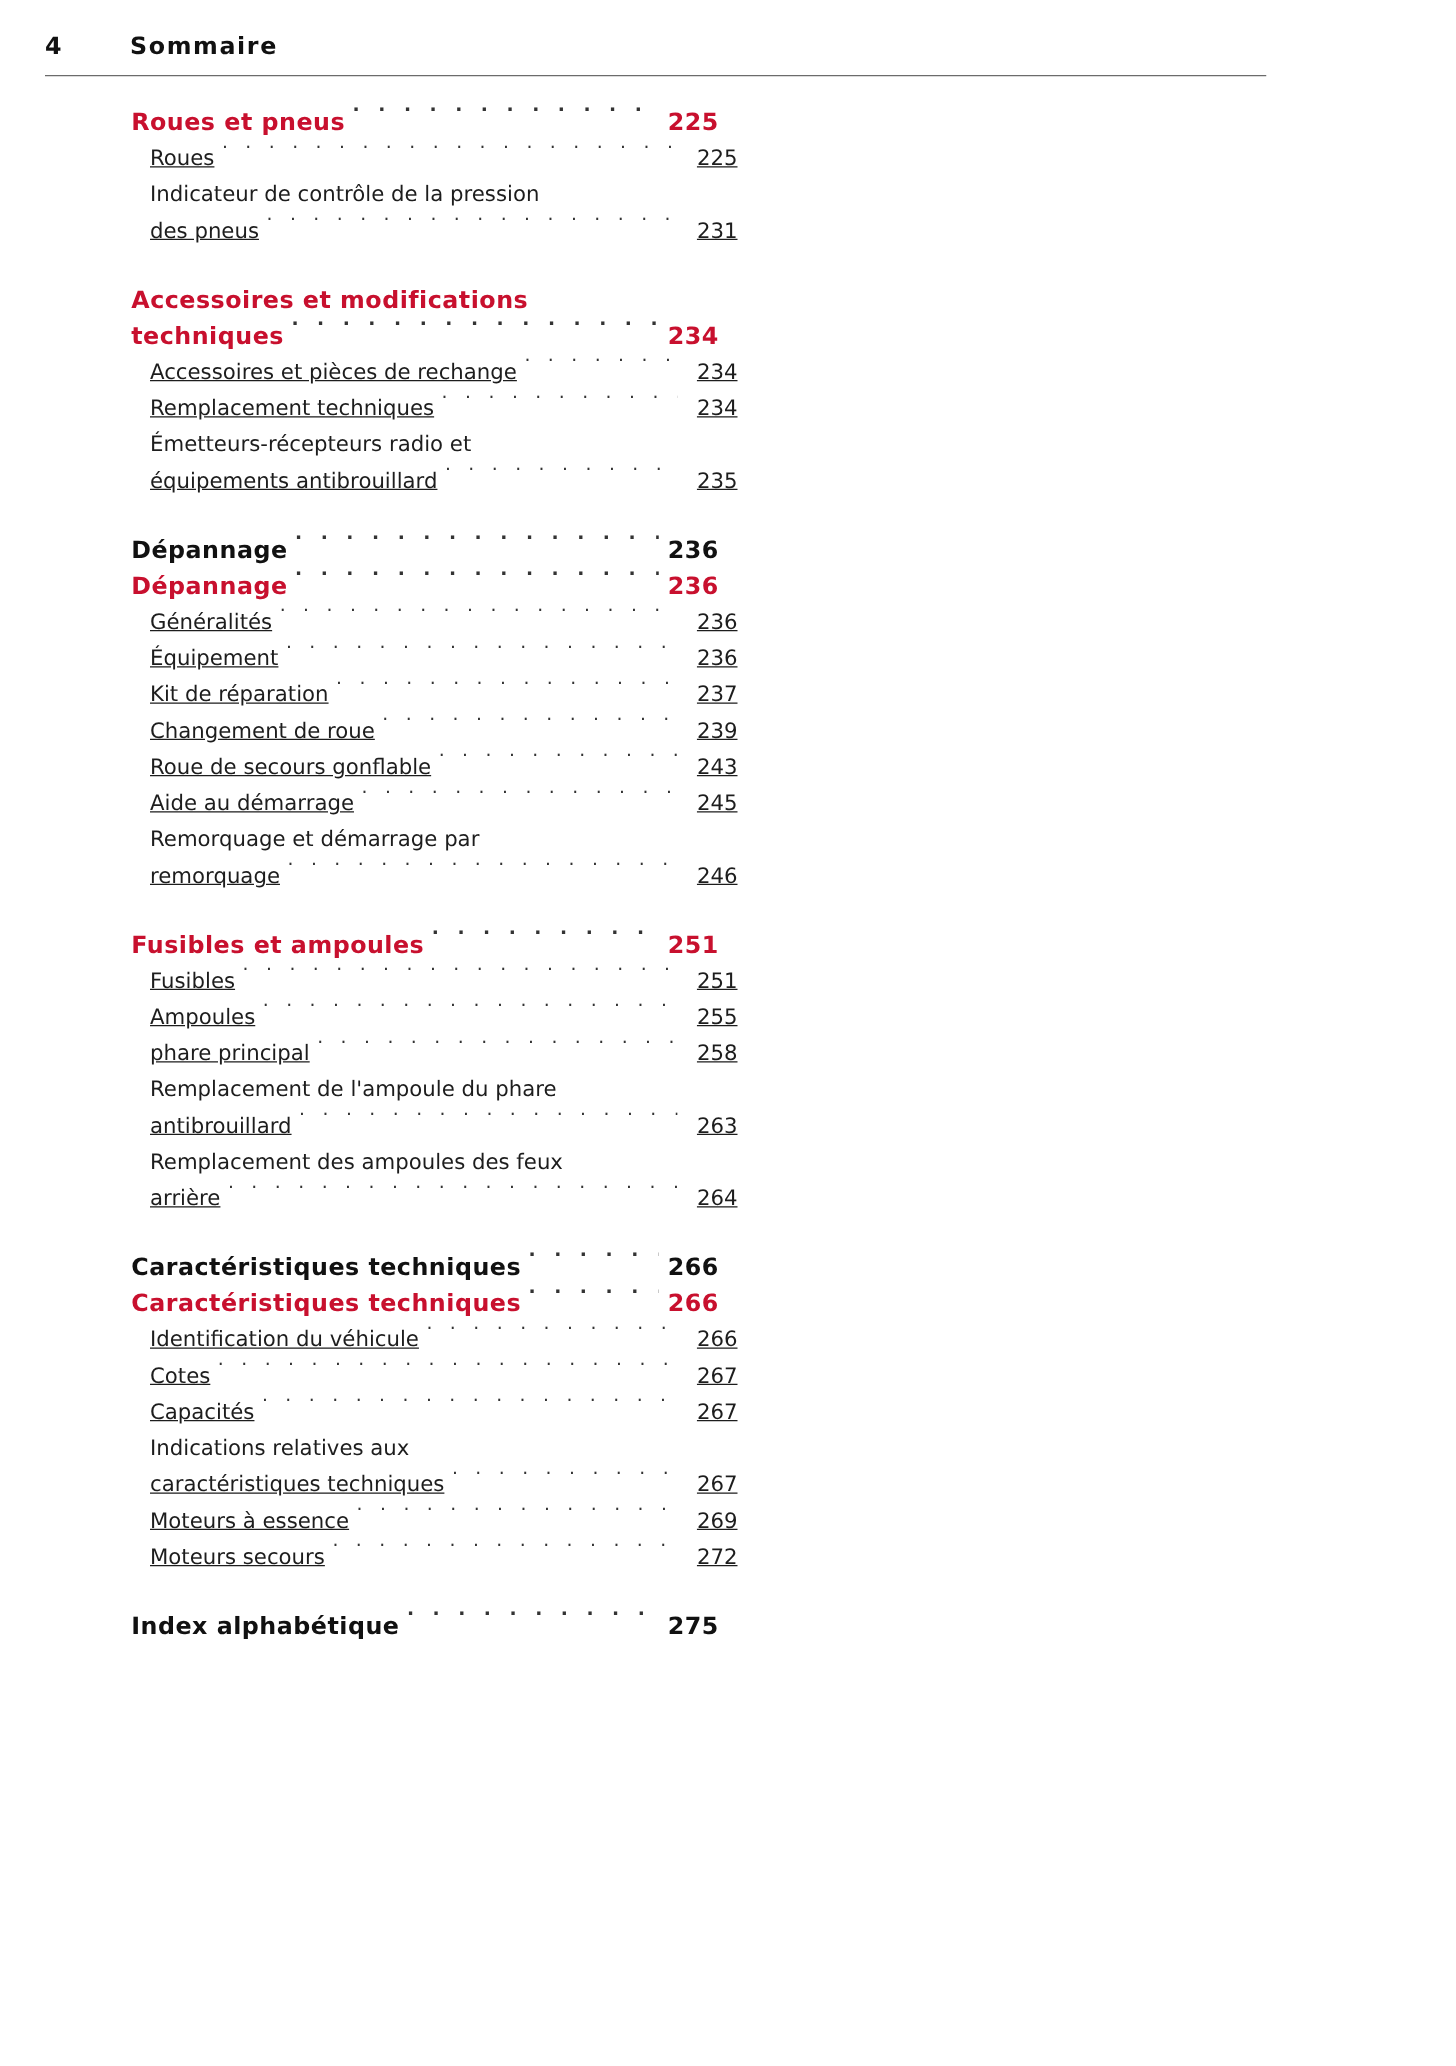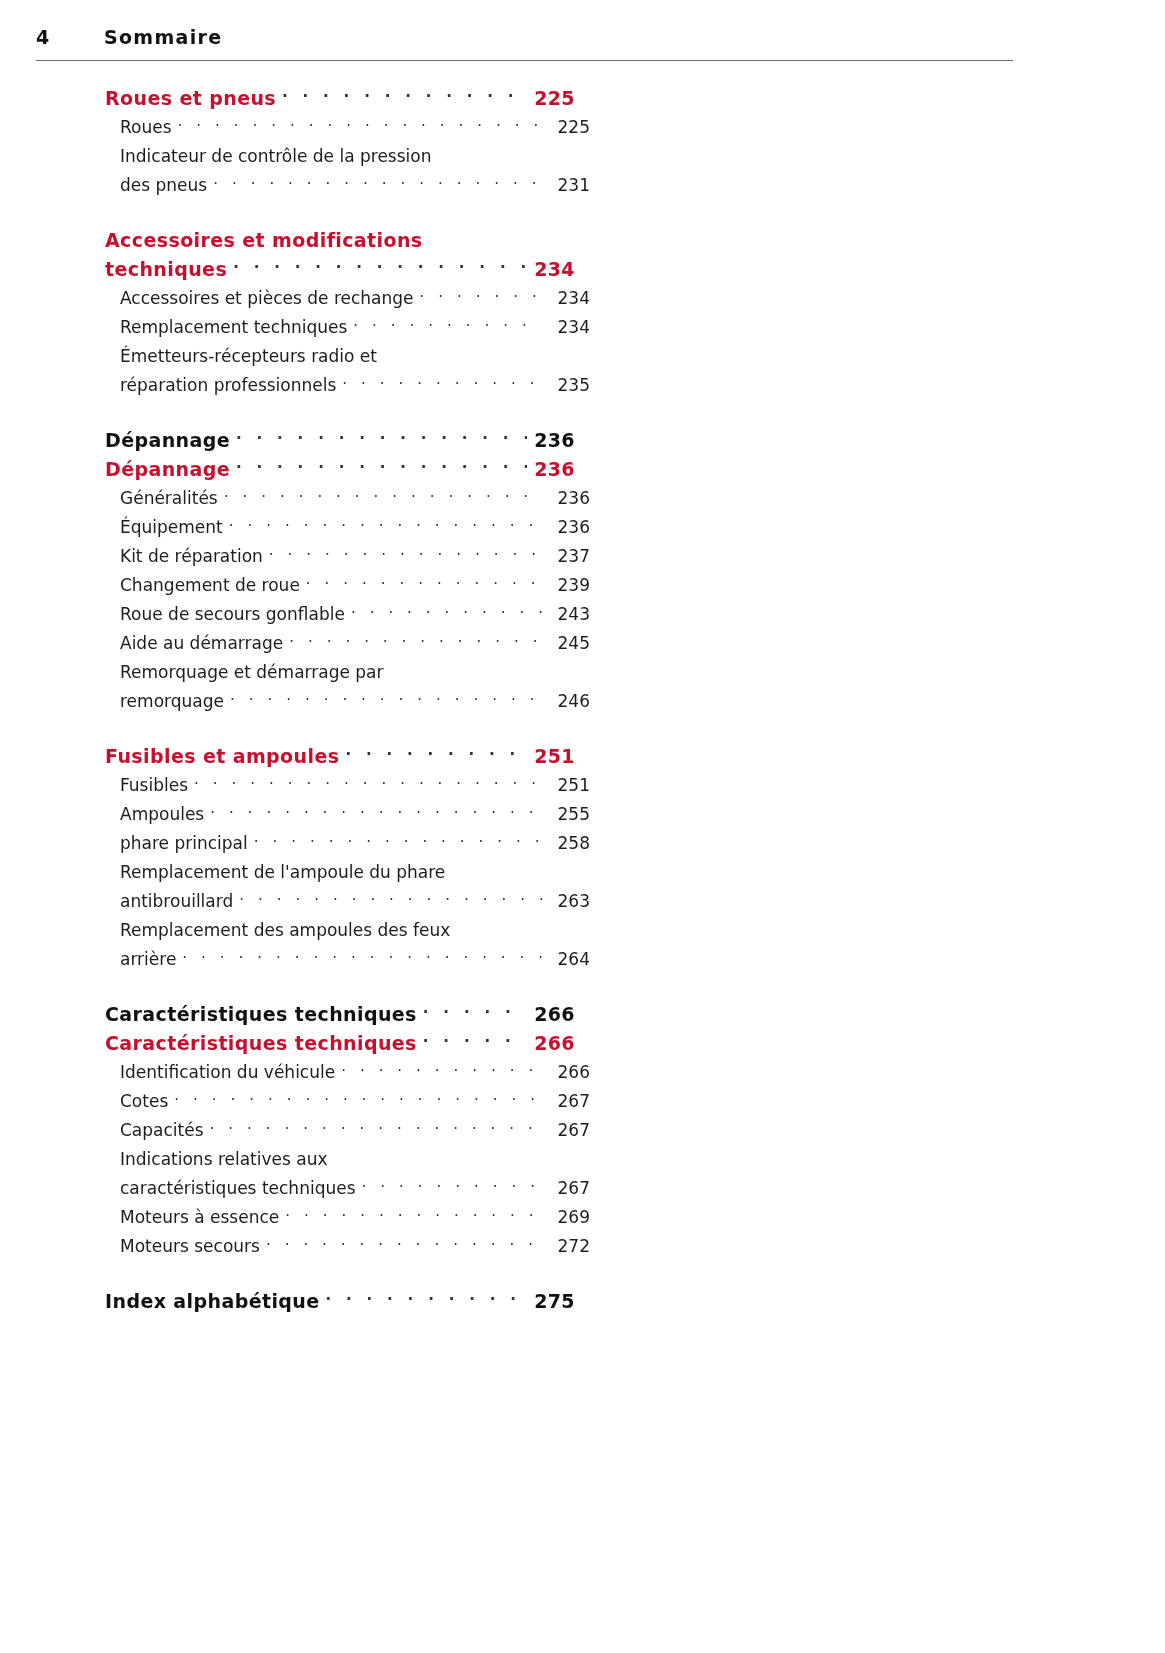--- a/index.html
+++ b/index.html
@@ -60,21 +60,21 @@
     top: 84px;
     width: 470px;
   }
   .group {
     margin-bottom: 26px;
   }
   .group:last-child { margin-bottom: 0; }
 
   .row {
     display: flex;
-    align-items: flex-end;
+    align-items: flex-start;
     width: 100%;
     line-height: 29px;
     white-space: nowrap;
   }
   .row .label {
     flex: 0 0 auto;
   }
   .row .dots {
     flex: 1 1 auto;
     overflow: hidden;
@@ -109,20 +109,21 @@
   .lvl1.dark { color: #111; }
   .lvl1.dark .num { color: #111; }
   .lvl1 .dots i { letter-spacing: 4.8px; color: #333; font-size: 15px; }
 
   
   .lvl2 {
     font-size: 17px;
     font-weight: normal;
     color: #1d1d1d;
     padding-left: 15px;
+    text-decoration: underline;
   }
   .lvl2 .num { color: #1d1d1d; }
 
   
   .wrap-first {
     display: block;
     padding-left: 15px;
     font-size: 17px;
     line-height: 29px;
     color: #1d1d1d;
@@ -190,21 +191,21 @@
         </div>
         <div class="row lvl2">
           <span class="label">Remplacement techniques</span>
           <span class="dots">
             <i>. . . . . . . . . . . . . . . . . . . . . . . . . . . . . . . . . . . . . . . . . . . . . . .</i>
           </span>
           <span class="num">234</span>
         </div>
         <div class="wrap-first">Émetteurs-récepteurs radio et</div>
         <div class="row lvl2">
-          <span class="label">réparation professionnels</span>
+          <span class="label">équipements antibrouillard</span>
           <span class="dots">
             <i>. . . . . . . . . . . . . . . . . . . . . . . . . . . . . . . . . . . . . . . . . . . . . . .</i>
           </span>
           <span class="num">235</span>
         </div>
       </div>
       <div class="group">
         <div class="row lvl1 dark">
           <span class="label">Dépannage</span>
           <span class="dots">

